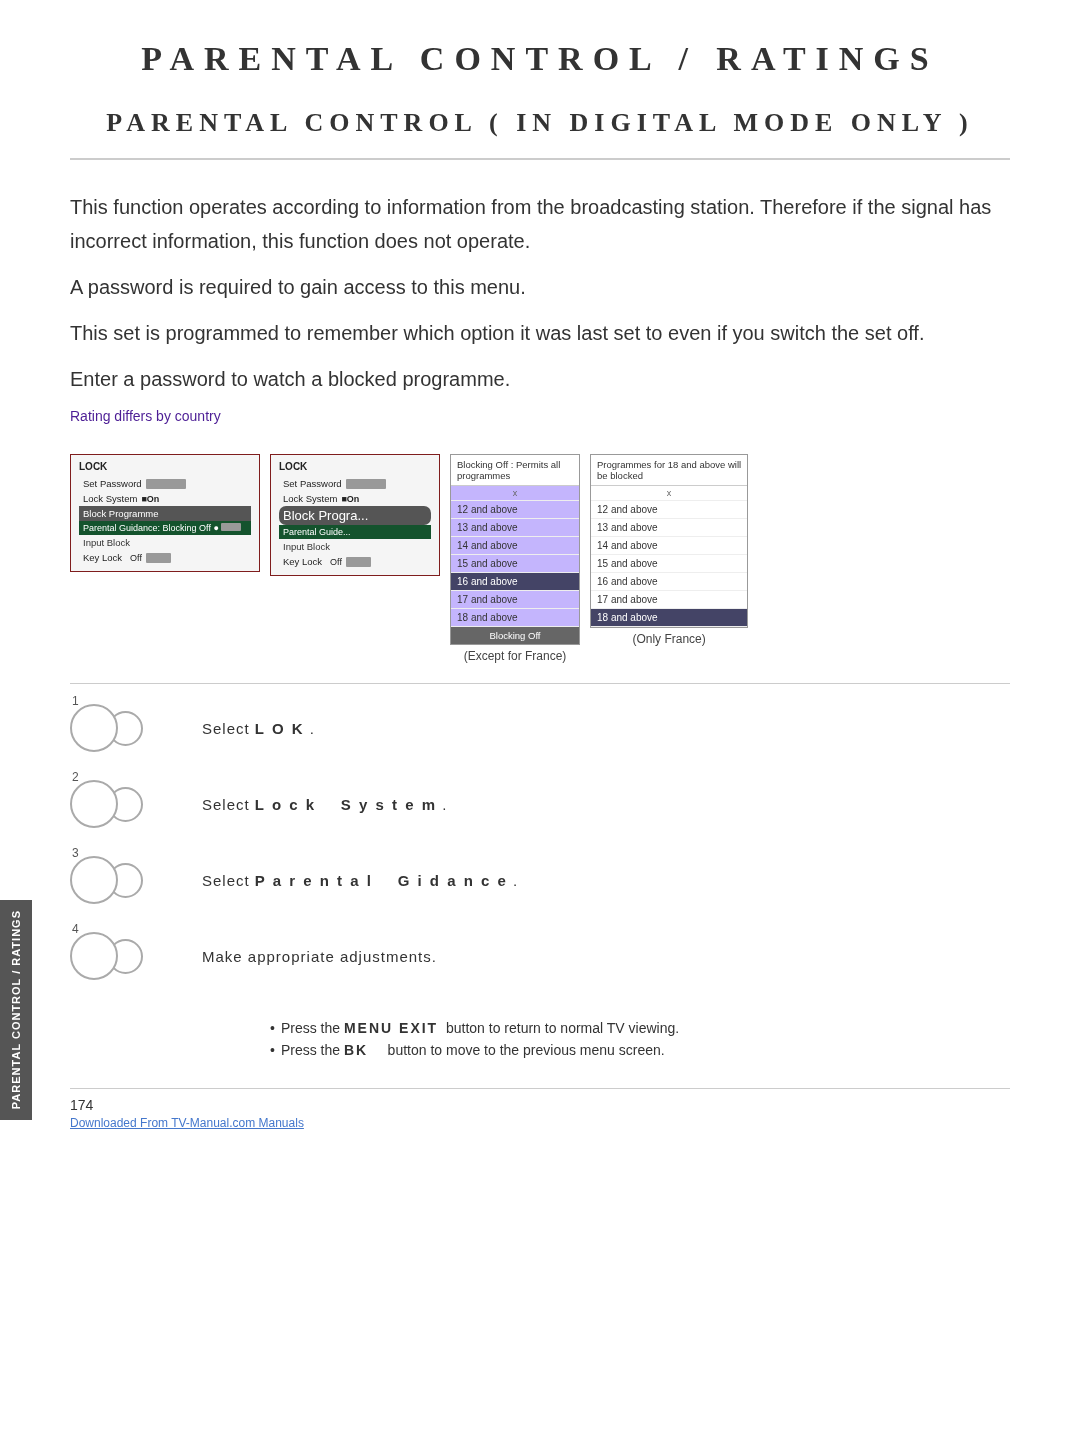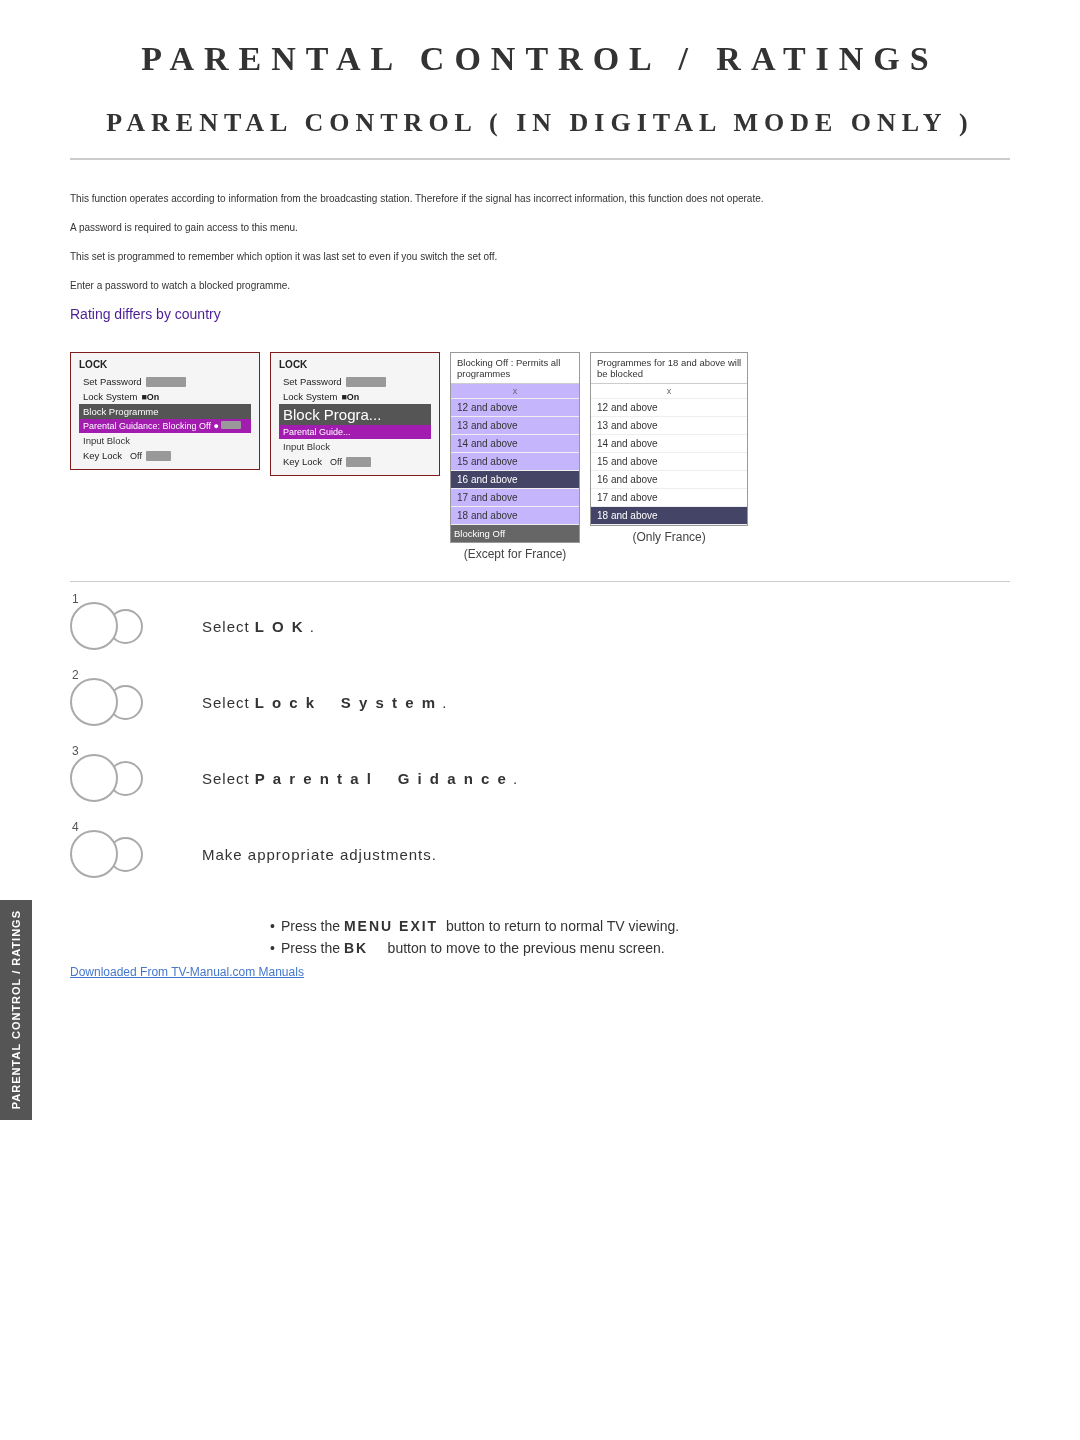--- a/index.html
+++ b/index.html
@@ -59,21 +59,21 @@
       letter-spacing: 6px;
       text-align: center;
       margin-bottom: 30px;
       font-family: serif;
       color: #333;
       border-bottom: 2px solid #ccc;
       padding-bottom: 20px;
     }
 
     .intro-text {
-      font-size: 10px;
+      font-size: 20px;
       line-height: 1.7;
       color: #333;
       margin-bottom: 12px;
     }
 
     .note-text {
       font-size: 14px;
       color: #4c1d95;
       margin-bottom: 20px;
     }
@@ -103,21 +103,21 @@
     .menu-item {
       padding: 2px 4px;
       font-size: 9.5px;
       color: #333;
     }
     .menu-item.selected {
       background: #555;
       color: #fff;
     }
     .menu-item.active-blue {
-      background: #a21caf;
+      background: #14532d;
       color: #fff;
     }
 
     
     .dropdown-list {
       border: 1px solid #999;
       background: #c4b5fd;
       font-size: 10px;
       min-width: 130px;
     }
@@ -141,20 +141,21 @@
       color: #333;
       border-bottom: 1px solid #eee;
     }
     .dropdown-item.highlighted {
       background: #446;
       color: #fff;
     }
     .dropdown-footer {
       background: #666;
       color: #fff;
+      text-align: center;
       padding: 3px;
       font-size: 9.5px;
     }
 
     .dropdown-list2 {
       border: 1px solid #999;
       background: #fff;
       font-size: 10px;
       min-width: 130px;
     }
@@ -307,21 +308,21 @@
     <div class="screen-block" style="min-width:170px;">
       <div class="screen-title">LOCK</div>
       <div class="menu-row">
         <span style="font-size:9.5px;">Set Password</span>
         <span class="grey-rect" style="width:40px;margin-left:4px;"></span>
       </div>
       <div class="menu-row">
         <span style="font-size:9.5px;">Lock System</span>
         <span style="margin-left:4px;font-size:9px;font-weight:bold;">■On</span>
       </div>
-      <div class="menu-item selected" style="font-size:15px;">Block Progra...</div>
+      <div class="menu-item selected" style="font-size:13px;border-radius:7px;">Block Progra...</div>
       <div class="menu-item active-blue" style="font-size:9px;">Parental Guide...</div>
       <div class="menu-item">Input Block</div>
       <div class="menu-row">
         <span style="font-size:9.5px;">Key Lock</span>
         <span style="margin-left:8px;font-size:9px;">Off</span>
         <span class="grey-rect" style="width:25px;margin-left:4px;"></span>
       </div>
     </div>
 
     <div>
@@ -403,17 +404,20 @@
     <div class="bottom-note">
       <span>•</span>
       <span>Press the <span class="bold-text">MENU EXIT</span> &nbsp;button to return to normal TV viewing.</span>
     </div>
     <div class="bottom-note">
       <span>•</span>
       <span>Press the <span class="bold-text">BK</span> &nbsp;&nbsp;&nbsp;&nbsp;button to move to the previous menu screen.</span>
     </div>
   </div>
 
+  <div class="page-number">
+    <span>174</span>
+  </div>
   <div>
     <a class="footer-link" href="#">Downloaded From TV-Manual.com Manuals</a>
   </div>
 
 </div>
 
 </body></html>

